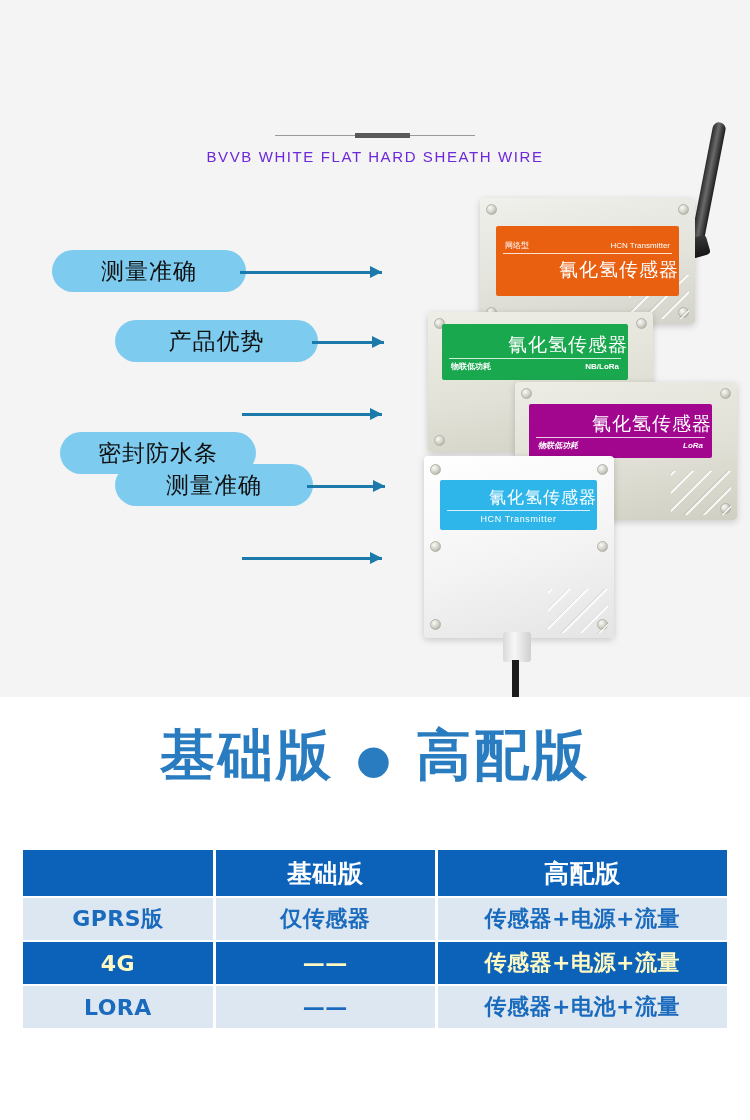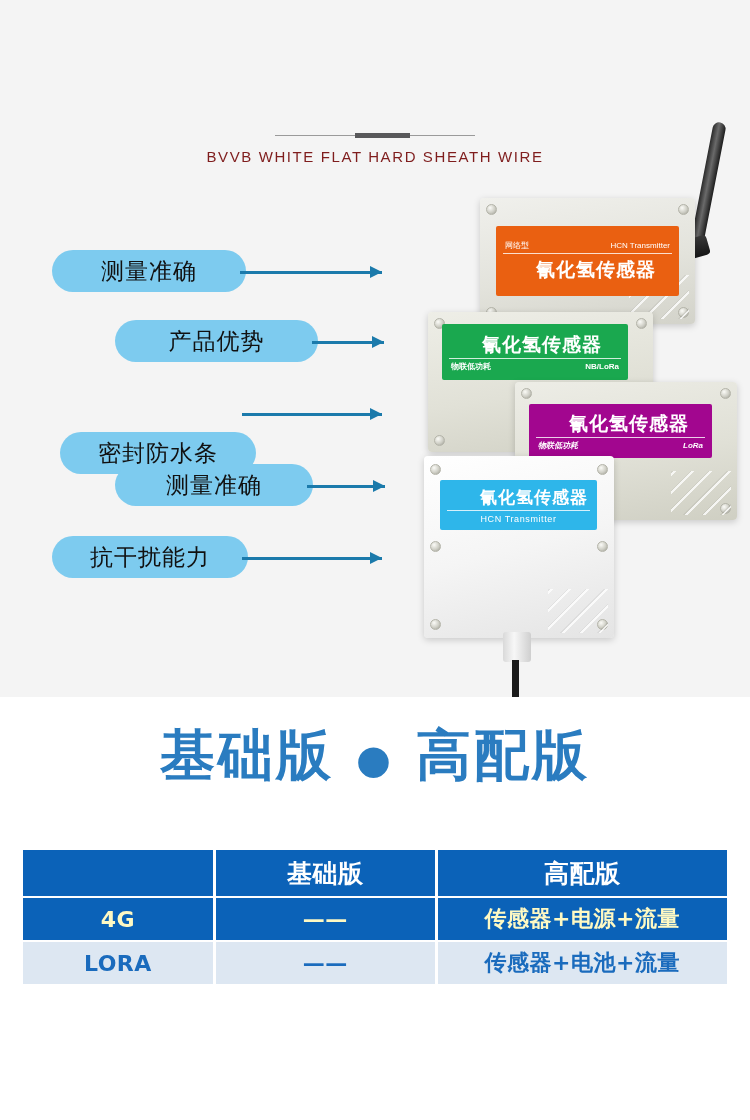--- a/index.html
+++ b/index.html
@@ -25,21 +25,21 @@
     position:absolute;left:275px;top:133px;width:200px;height:6px;
   }
   .divider .line{
     position:absolute;left:0;top:2px;width:200px;height:1px;background:#9a9a9a;
   }
   .divider .bar{
     position:absolute;left:80px;top:0;width:55px;height:5px;background:#58585a;
   }
   .hero-sub{
     position:absolute;left:0;top:148px;width:750px;text-align:center;
-    font-size:15px;color:#7f1d1d;letter-spacing:1.6px;font-weight:400;
+    font-size:15px;color:#6d28d9;letter-spacing:1.6px;font-weight:400;
   }
 
   
   .pill{
     position:absolute;height:42px;border-radius:21px;
     background:#7dcbef;display:flex;align-items:center;justify-content:center;
     box-sizing:border-box;padding:0 18px;
   }
   .pill span{
     font-size:23px;color:#111;letter-spacing:1px;white-space:nowrap;
@@ -87,21 +87,21 @@
   .label{
     position:absolute;box-sizing:border-box;border-radius:2px;
     display:flex;flex-direction:column;justify-content:center;
     overflow:hidden;
   }
   .lab-top{
     display:flex;justify-content:space-between;align-items:baseline;
     padding:0 9px;color:#fff;
   }
   .lab-cn{
-    text-align:left;color:#fff;font-weight:700;letter-spacing:1px;
+    text-align:right;color:#fff;font-weight:400;letter-spacing:1px;
     font-family:"DejaVu Sans","Liberation Sans",sans-serif;
     padding-left:40px;
   }
   .lab-rule{height:1px;background:rgba(255,255,255,.8);margin:2px 7px;}
   .lab-bot{
     display:flex;justify-content:space-between;align-items:baseline;
     padding:0 9px;color:#fff;
   }
 
   
@@ -243,23 +243,20 @@
   </div>
 
   <div class="pill pill-3">
     <span>测量准确</span>
   </div>
   <div class="arrow arr-3">
     <div class="shaft"></div>
     <div class="head"></div>
   </div>
 
-  <div class="pill pill-4">
-    <span>抗干扰能力</span>
-  </div>
   <div class="arrow arr-4">
     <div class="shaft"></div>
     <div class="head"></div>
   </div>
 
   <div class="photo">
 
     <div class="antenna">
       <div class="rod"></div>
       <div class="base"></div>
@@ -339,20 +336,25 @@
   <span>高配版</span>
 </div>
 
 <table class="table">
   <tbody>
     <tr class="hdr">
       <td class="c0"></td>
       <td class="c1">基础版</td>
       <td class="c2">高配版</td>
     </tr>
+    <tr class="row-light">
+      <td class="c0">GPRS版</td>
+      <td class="c1">仅传感器</td>
+      <td class="c2">传感器+电源+流量</td>
+    </tr>
     <tr class="row-dark">
       <td class="c0">4G</td>
       <td class="c1">——</td>
       <td class="c2">传感器+电源+流量</td>
     </tr>
     <tr class="row-light">
       <td class="c0">LORA</td>
       <td class="c1">——</td>
       <td class="c2">传感器+电池+流量</td>
     </tr>

